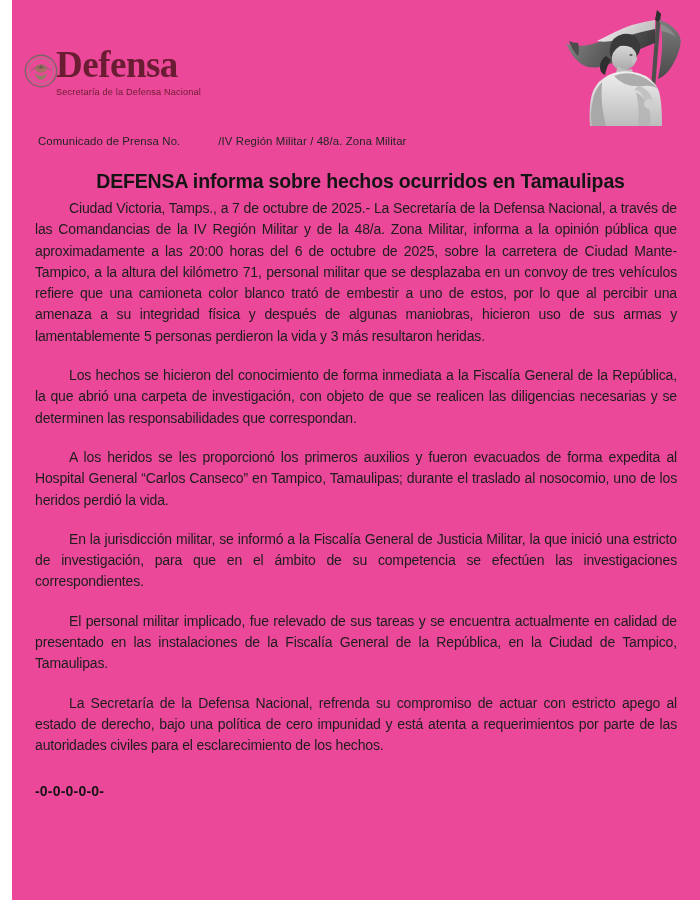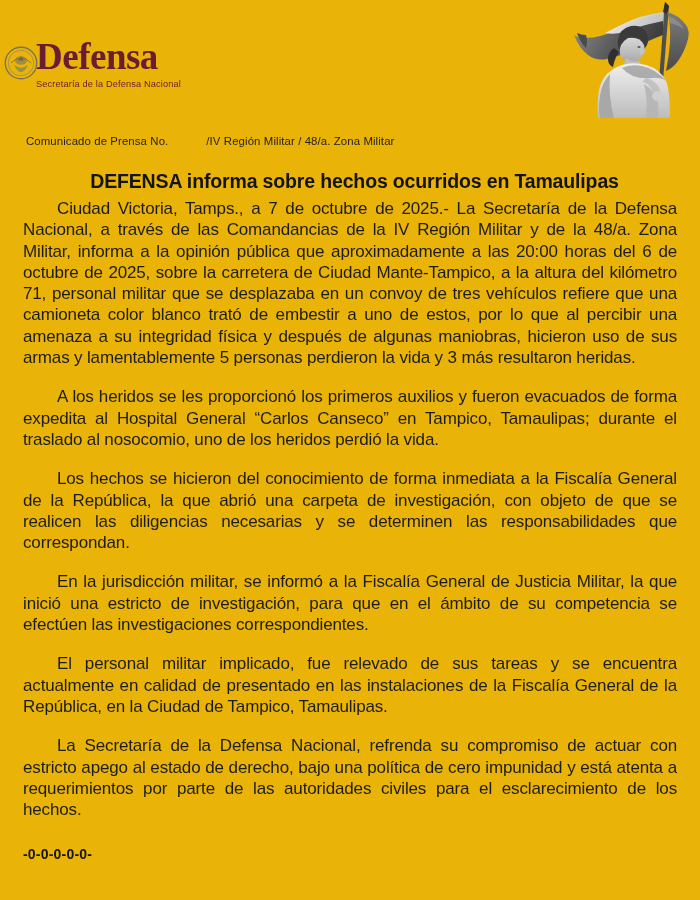--- a/index.html
+++ b/index.html
@@ -15,22 +15,23 @@
     overflow: hidden;
     font-family: "Liberation Sans", "DejaVu Sans", sans-serif;
     color: #1b1b1b;
     -webkit-font-smoothing: antialiased;
   }
 
   
   .page {
     position: absolute;
     inset: 0;
-    background: #eab308;
-    padding: 0;
+    background: #ec4899;
+    padding: 8px;
+    margin-left: 12px;
   }
 
   
   .masthead {
     position: relative;
     height: 120px;
   }
 
   .brand {
     position: absolute;
@@ -119,21 +120,21 @@
     left: 23px;
     right: 23px;
     top: 198px;
   }
 
   .para {
     margin: 0 0 18px 0;
     text-align: justify;
     text-justify: inter-word;
     text-indent: 34px;
-    font-size: 17px;
+    font-size: 14px;
     line-height: 21.3px;
     letter-spacing: -0.15px;
     color: #1d1d1d;
     hyphens: none;
   }
   .para:last-of-type { margin-bottom: 0; }
 
   .closing-mark {
     margin-top: 26px;
     text-align: left;
@@ -227,22 +228,22 @@
   </div>
 
   <div class="meta-line">
     <span>Comunicado de Prensa No.</span><span class="meta-ref">/IV Región Militar / 48/a. Zona Militar</span>
   </div>
 
   <h1 class="doc-title">DEFENSA informa sobre hechos ocurridos en Tamaulipas</h1>
 
   <div class="body-copy">
     <p class="para">Ciudad Victoria, Tamps., a 7 de octubre de 2025.- La Secretaría de la Defensa Nacional, a través de las Comandancias de la IV Región Militar y de la 48/a. Zona Militar, informa a la opinión pública que aproximadamente a las 20:00 horas del 6 de octubre de 2025, sobre la carretera de Ciudad Mante-Tampico, a la altura del kilómetro 71, personal militar que se desplazaba en un convoy de tres vehículos refiere que una camioneta color blanco trató de embestir a uno de estos, por lo que al percibir una amenaza a su integridad física y después de algunas maniobras, hicieron uso de sus armas y lamentablemente 5 personas perdieron la vida y 3 más resultaron heridas.</p>
+    <p class="para">Los hechos se hicieron del conocimiento de forma inmediata a la Fiscalía General de la República, la que abrió una carpeta de investigación, con objeto de que se realicen las diligencias necesarias y se determinen las responsabilidades que correspondan.</p>
     <p class="para">A los heridos se les proporcionó los primeros auxilios y fueron evacuados de forma expedita al Hospital General “Carlos Canseco” en Tampico, Tamaulipas; durante el traslado al nosocomio, uno de los heridos perdió la vida.</p>
-    <p class="para">Los hechos se hicieron del conocimiento de forma inmediata a la Fiscalía General de la República, la que abrió una carpeta de investigación, con objeto de que se realicen las diligencias necesarias y se determinen las responsabilidades que correspondan.</p>
     <p class="para">En la jurisdicción militar, se informó a la Fiscalía General de Justicia Militar, la que inició una estricto de investigación, para que en el ámbito de su competencia se efectúen las investigaciones correspondientes.</p>
     <p class="para">El personal militar implicado, fue relevado de sus tareas y se encuentra actualmente en calidad de presentado en las instalaciones de la Fiscalía General de la República, en la Ciudad de Tampico, Tamaulipas.</p>
     <p class="para">La Secretaría de la Defensa Nacional, refrenda su compromiso de actuar con estricto apego al estado de derecho, bajo una política de cero impunidad y está atenta a requerimientos por parte de las autoridades civiles para el esclarecimiento de los hechos.</p>
 
     <div class="closing-mark">-0-0-0-0-0-</div>
   </div>
 
 </div>
 
 </body></html>

